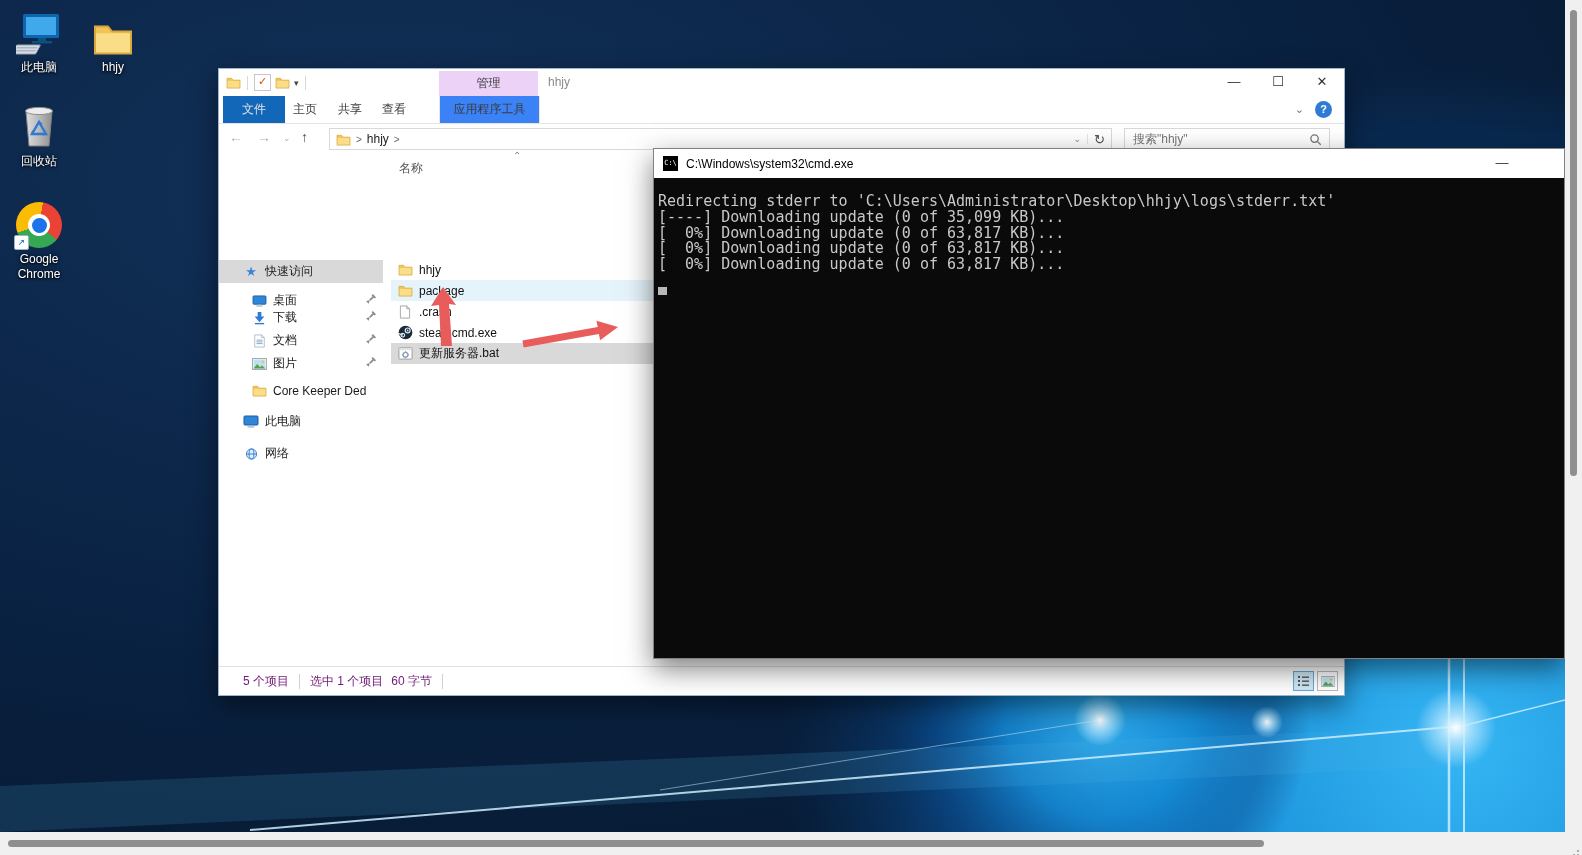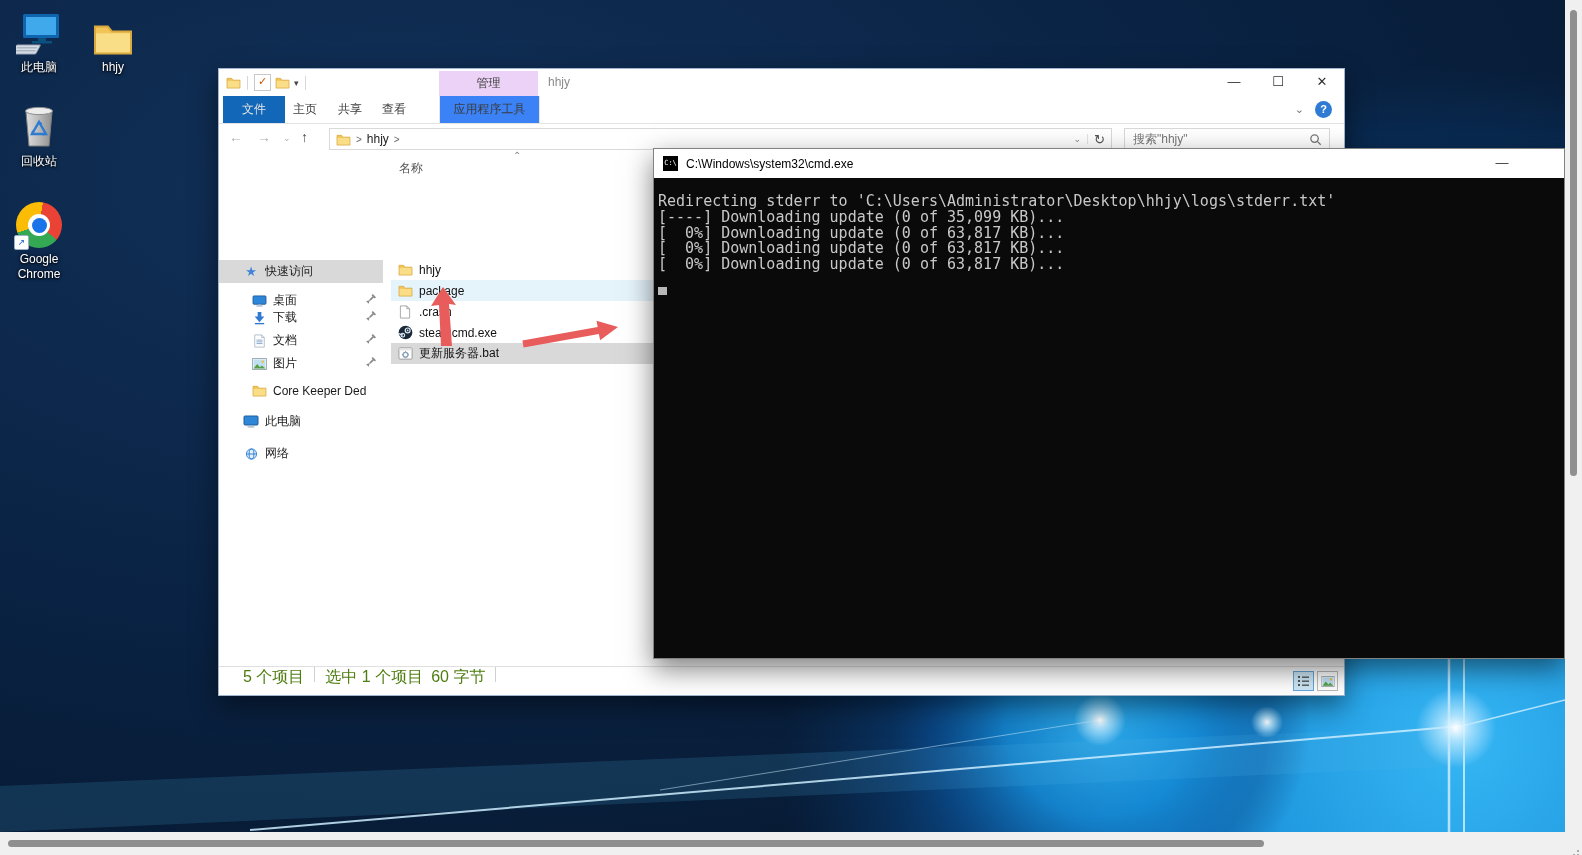--- a/index.html
+++ b/index.html
@@ -64,21 +64,21 @@
   .filelist{position:absolute;left:172px;top:0;right:0;height:100%;}
   .colhdr{position:absolute;left:0;top:1px;width:100%;height:24px;color:#555;}
   .colhdr .t{position:absolute;left:8px;top:6px;}
   .sortmark{position:absolute;left:122px;top:-4px;color:#888;font-size:10px;}
   .frow{position:absolute;left:0;width:100%;height:21px;display:flex;align-items:center;}
   .frow .ic{width:16px;margin-left:6px;display:flex;justify-content:center;}
   .frow .nm{margin-left:6px;color:#111;}
   .frow.hov{background:#e5f3fb;}
   .frow.sel{background:#d9d9d9;}
   .statusbar{position:absolute;left:0;bottom:0;width:100%;height:28px;border-top:1px solid #e0e0e0;background:#fff;
-    display:flex;font-size:16px;color:#4d7c0f;}
+    display:flex;align-items:center;font-size:12px;color:#701a75;}
   .statusbar .sep{width:1px;height:15px;background:#d0d0d0;margin:0 10px;}
   .viewtoggles{position:absolute;right:6px;bottom:4px;display:flex;gap:3px;}
   .vt{width:21px;height:20px;box-sizing:border-box;border:1px solid #bbb;background:#fff;display:flex;align-items:center;justify-content:center;}
   .vt.sel{background:#cde8f7;border-color:#66a7d8;}
 
   
   .cmd{position:absolute;left:653px;top:148px;width:912px;height:511px;z-index:3;
     border:1px solid #828282;box-sizing:border-box;background:#0a0a0a;box-shadow:0 10px 26px rgba(0,0,0,.5);}
   .cmd-titlebar{position:absolute;left:0;top:0;width:100%;height:29px;background:#fff;display:flex;align-items:center;}
   .cmd-ico{width:15px;height:15px;background:#000;margin:0 8px 0 9px;color:#fff;

